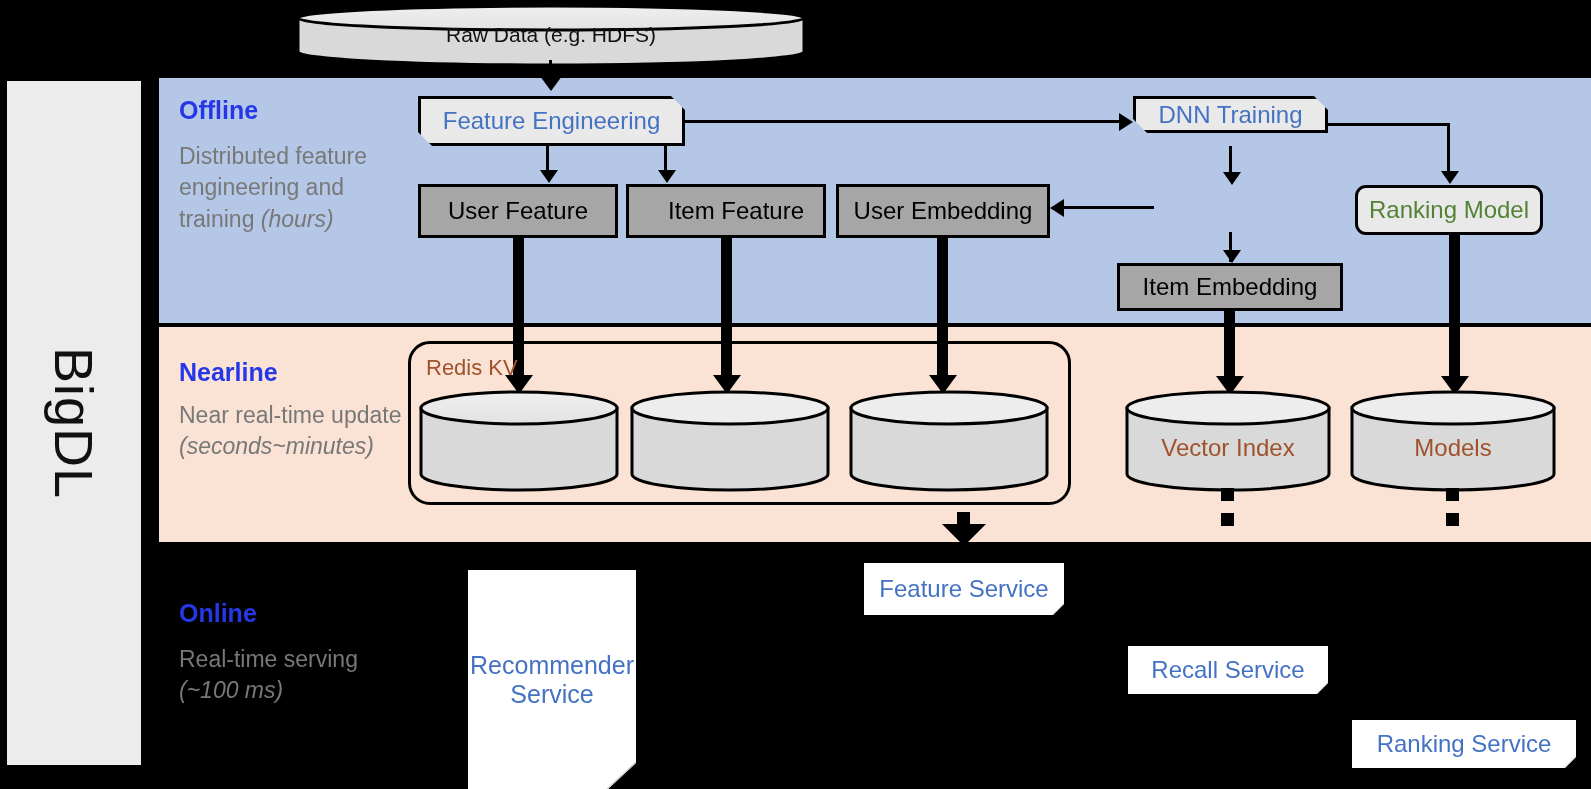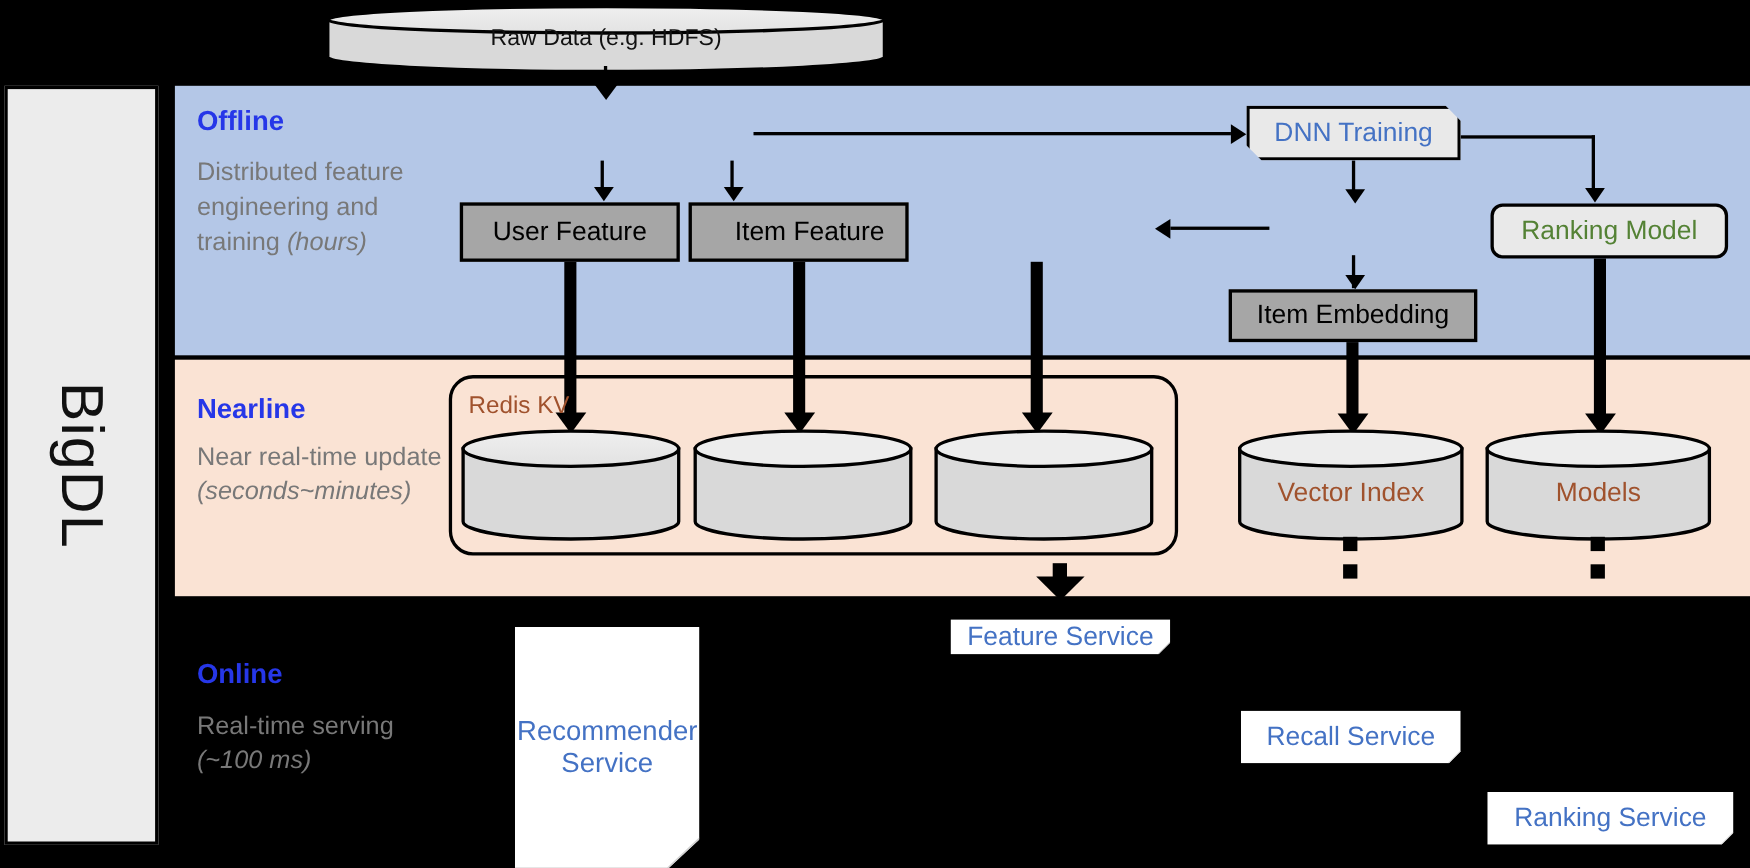--- a/index.html
+++ b/index.html
@@ -117,22 +117,25 @@
       </defs>
       <path d="M3 14 L3 48 A253 13 0 0 0 509 48 L509 14 Z" fill="#d9d9d9" stroke="#000" stroke-width="3"></path>
       <ellipse cx="256" cy="14" rx="253" ry="12" fill="url(#gTop)" stroke="#000" stroke-width="3"></ellipse>
     </svg>
     <div style="position:absolute;left:0;top:0;width:512px;height:62px;display:flex;align-items:center;justify-content:center;font-size:21px;color:#111;">Raw Data (e.g. HDFS)</div>
   </div>
 
   <div class="edge thin" style="left:549px;top:60px;height:18px;"></div>
   <div class="arrow-dn fat" style="left:537px;top:72px;"></div>
 
-
-  <div class="node box-card txt-blue" style="left:1133px;top:96px;width:195px;height:50px;">
+  <div class="node box-card txt-blue" style="left:418px;top:96px;width:267px;height:50px;">
+    <span>Feature Engineering</span>
+  </div>
+
+  <div class="node box-card txt-blue" style="left:1133px;top:96px;width:195px;height:37px;">
     <span>DNN Training</span>
   </div>
 
   <div class="edge hthin" style="left:685px;top:120px;width:434px;"></div>
   <div class="arrow-rt" style="left:1119px;top:113px;"></div>
 
   <div class="edge thin" style="left:546px;top:146px;height:28px;"></div>
   <div class="arrow-dn" style="left:540px;top:170px;"></div>
   <div class="edge thin" style="left:664px;top:146px;height:28px;"></div>
   <div class="arrow-dn" style="left:658px;top:170px;"></div>
@@ -143,22 +146,25 @@
   <div class="edge hthin" style="left:1328px;top:123px;width:122px;"></div>
   <div class="edge thin" style="left:1447px;top:123px;height:52px;"></div>
   <div class="arrow-dn" style="left:1441px;top:171px;"></div>
 
   <div class="node box-gray" style="left:418px;top:184px;width:200px;height:54px;">
     <span>User Feature</span>
   </div>
   <div class="node box-gray" style="left:626px;top:184px;width:200px;height:54px;padding-left:20px;">
     <span>Item Feature</span>
   </div>
-
-  <div class="node box-round txt-green" style="left:1355px;top:185px;width:216px;height:50px;">
+  <div class="node box-gray" style="left:836px;top:184px;width:214px;height:54px;">
+    <span>User Embedding</span>
+  </div>
+
+  <div class="node box-round txt-green" style="left:1355px;top:185px;width:188px;height:50px;">
     <span>Ranking Model</span>
   </div>
 
   <div class="edge hthin" style="left:1064px;top:206px;width:90px;"></div>
   <div class="arrow-lt" style="left:1050px;top:199px;"></div>
 
   <div class="edge thin" style="left:1229px;top:232px;height:30px;"></div>
   <div class="arrow-dn" style="left:1223px;top:250px;"></div>
 
   <div class="node box-gray" style="left:1117px;top:263px;width:226px;height:48px;">
@@ -230,21 +236,21 @@
   <div class="dash-sq" style="left:1446px;top:513px;"></div>
 
   <div class="dash-sq" style="left:957px;top:512px;"></div>
   <div class="arrow-dn xfat" style="left:942px;top:524px;"></div>
 
   <div class="doc" style="left:468px;top:570px;width:168px;height:219px;">
     <span style="padding:0 14px;text-align:center;">Recommender Service</span>
     <div class="doc-fold"></div>
   </div>
 
-  <div class="sheet" style="left:864px;top:563px;width:200px;height:32px;">
+  <div class="sheet" style="left:864px;top:563px;width:200px;height:52px;">
     <span>Feature Service</span>
     <div class="sheet-corner"></div>
   </div>
 
   <div class="sheet" style="left:1128px;top:646px;width:200px;height:48px;">
     <span>Recall Service</span>
     <div class="sheet-corner"></div>
   </div>
 
   <div class="sheet" style="left:1352px;top:720px;width:224px;height:48px;">

